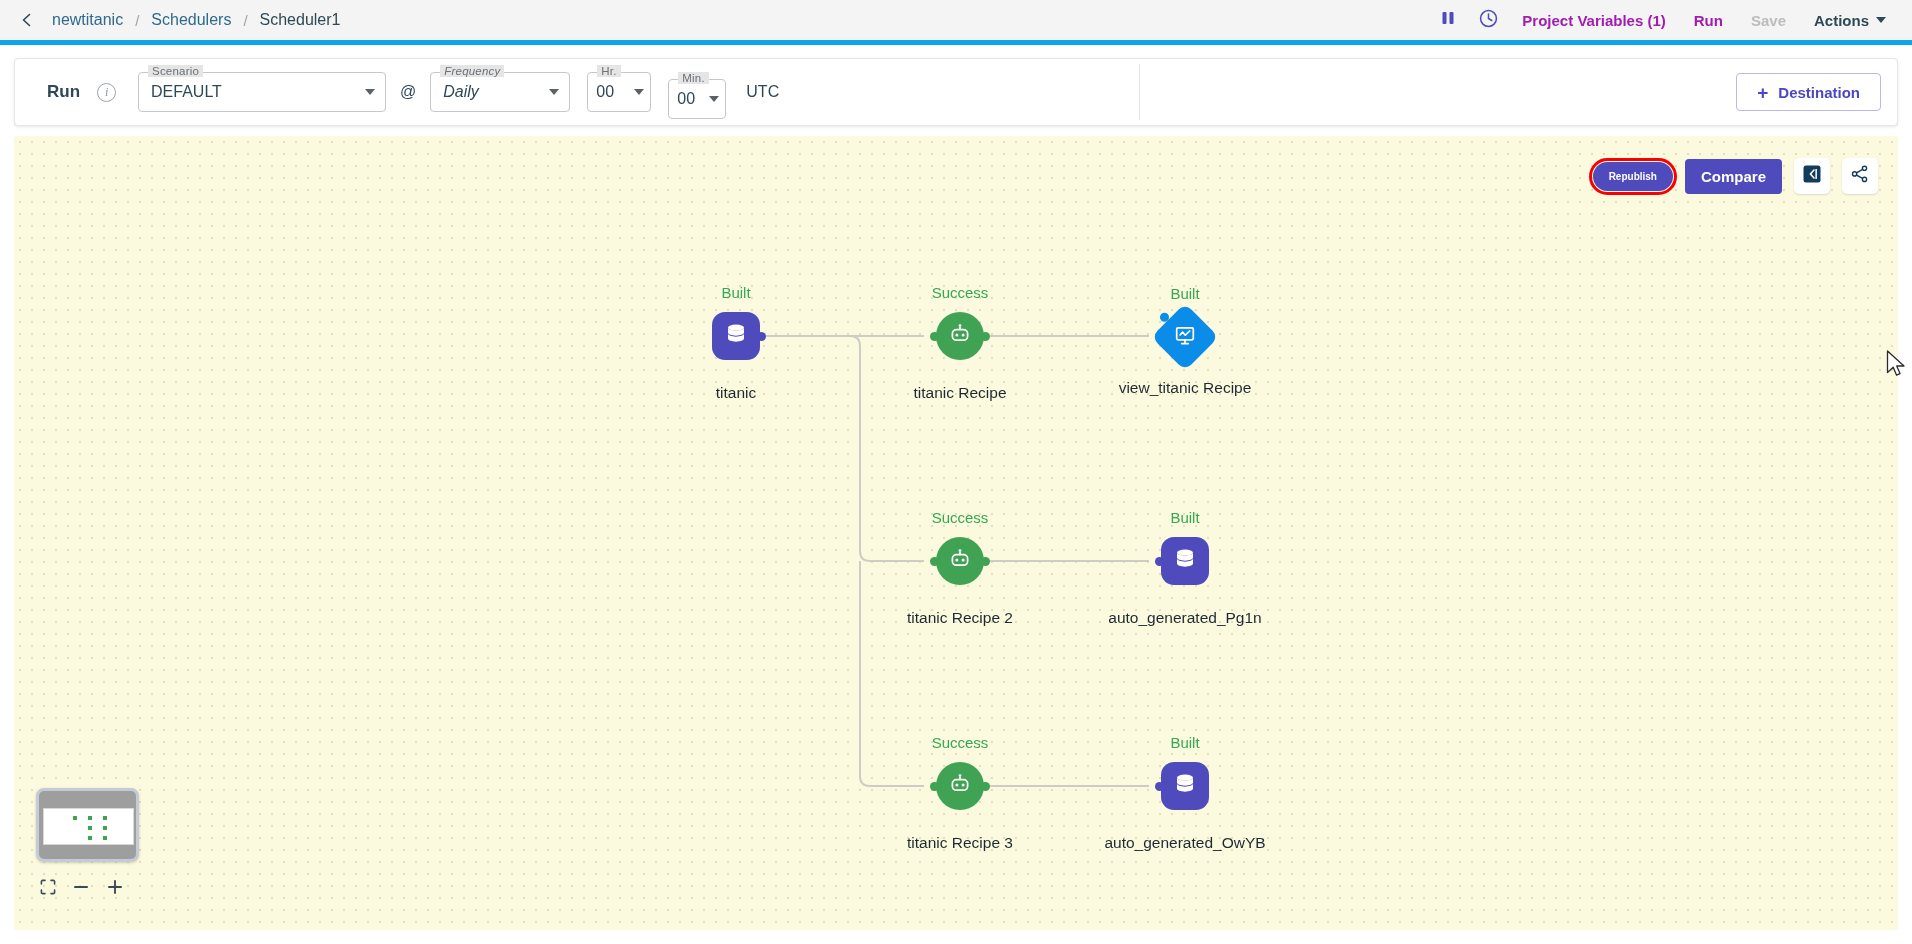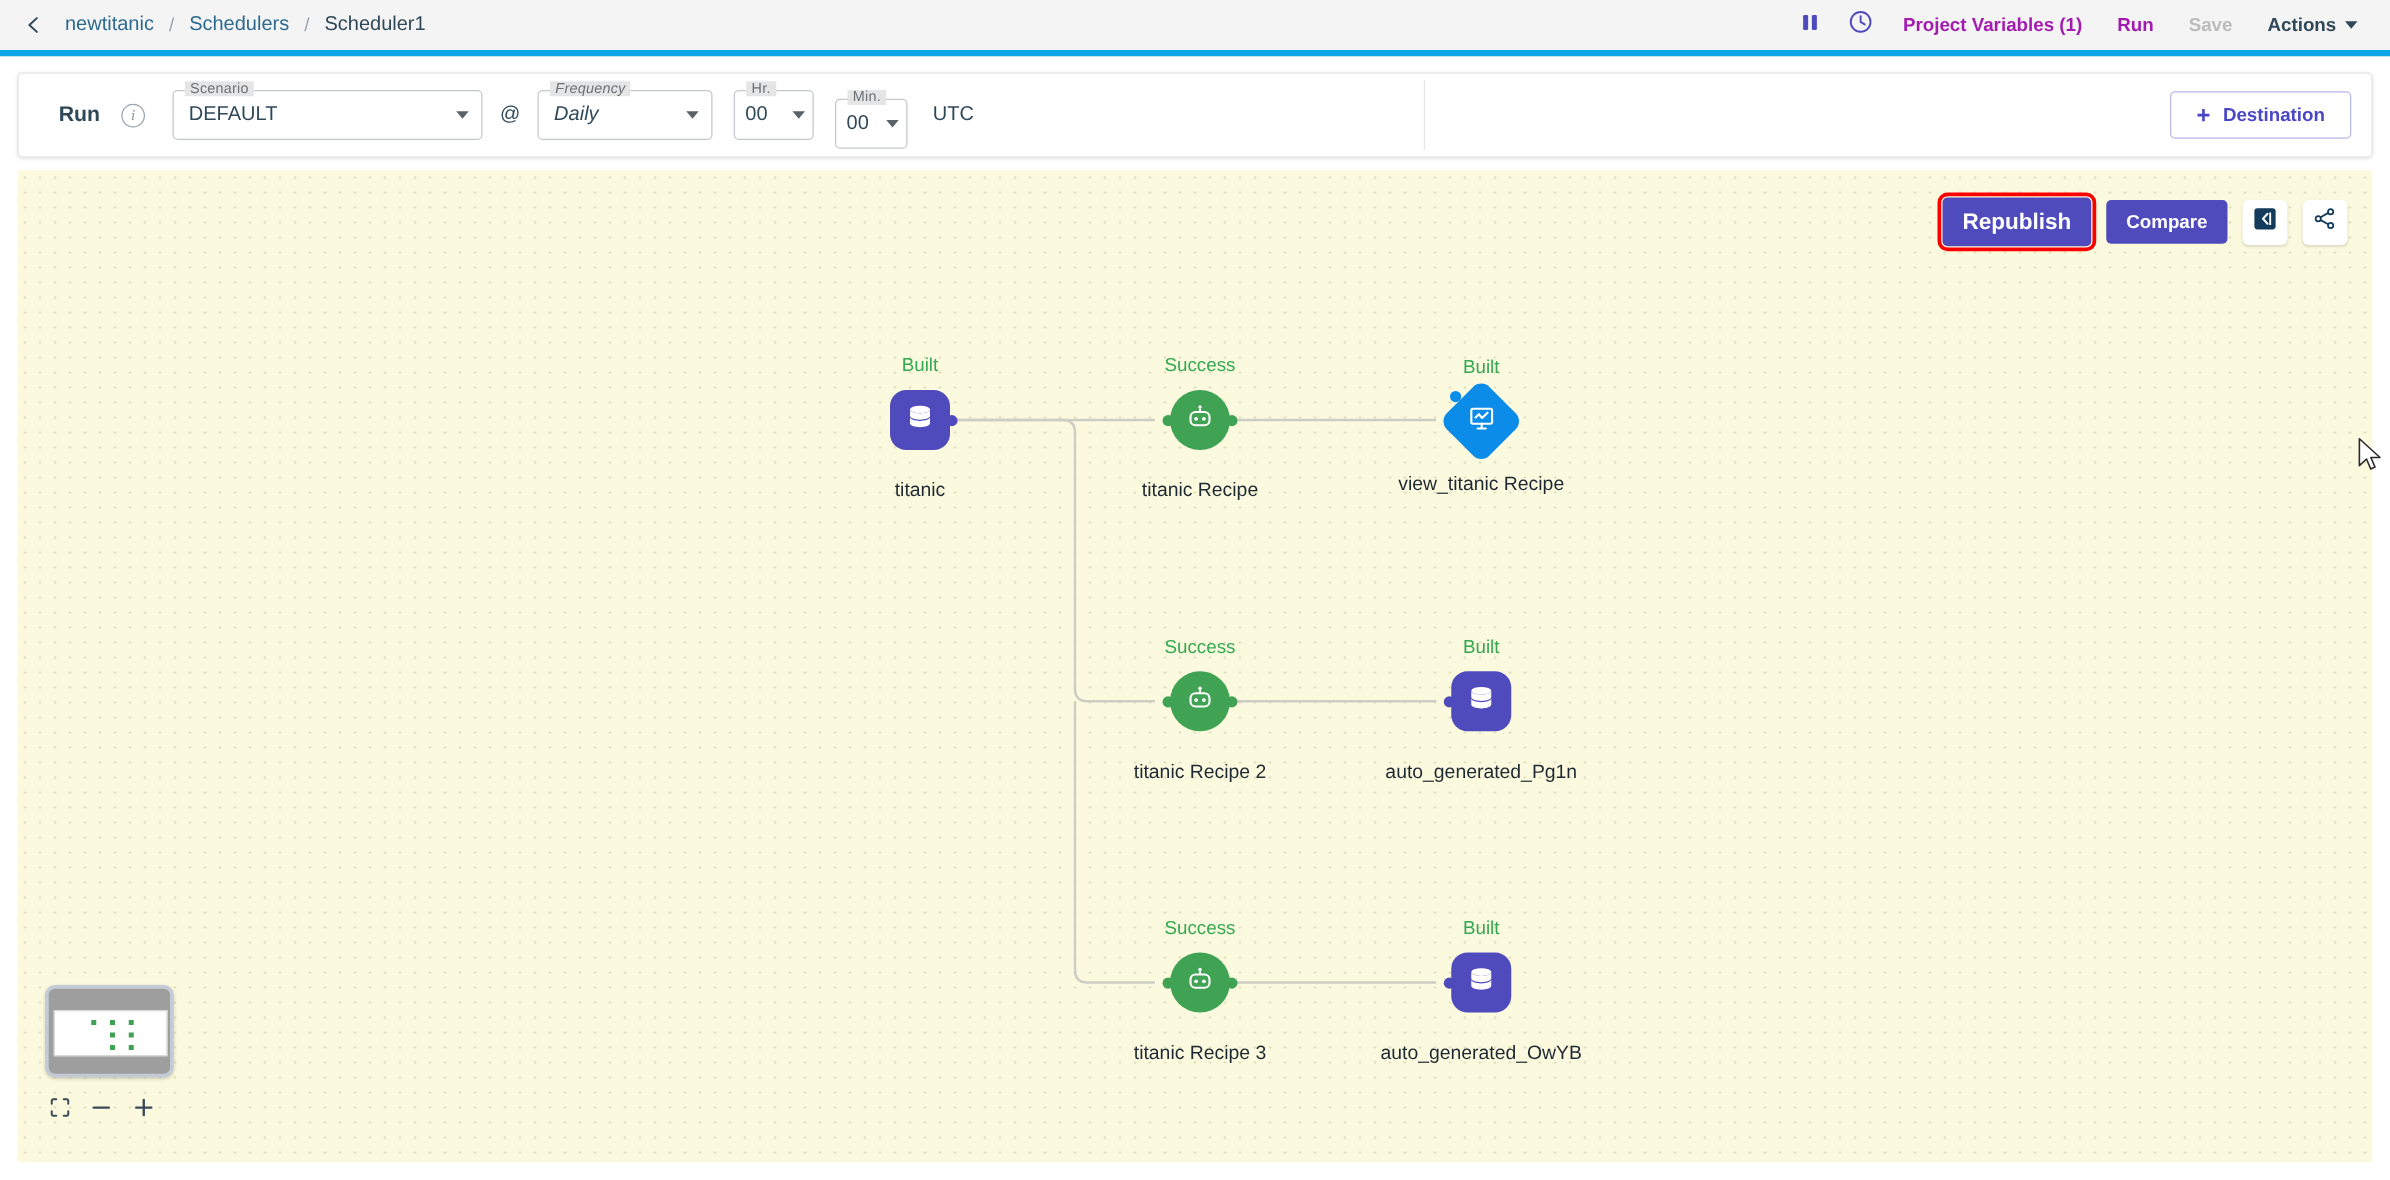--- a/index.html
+++ b/index.html
@@ -99,22 +99,22 @@
     background-color: #fbfade;
     background-image: radial-gradient(#e2debc 1px, transparent 1.1px);
     background-size: 12px 12px;
     border-radius: 3px; overflow: hidden;
   }
 
   .canvas-actions {
     position: absolute; right: 20px; top: 22px; display: flex; align-items: center; gap: 12px;
   }
   .btn-republish {
-    background: #4f4bbd; color: #fff; font-size: 18px; font-weight: bold;
-    border-radius: 4px; padding: 9px 16px; cursor: pointer;
+    background: #4f4bbd; color: #fff; font-size: 10px; font-weight: bold;
+    border-radius: 16px; padding: 9px 16px; cursor: pointer;
     outline: 3px solid #fa0000; outline-offset: 1px;
   }
   .btn-compare {
     background: #4f4bbd; color: #fff; font-size: 15px; font-weight: bold;
     border-radius: 4px; padding: 9px 16px; cursor: pointer;
   }
   .icon-sq {
     width: 36px; height: 36px; background: #fff; border-radius: 5px;
     display:flex; align-items:center; justify-content:center; cursor: pointer;
     box-shadow: 0 1px 2px rgba(0,0,0,0.12);

